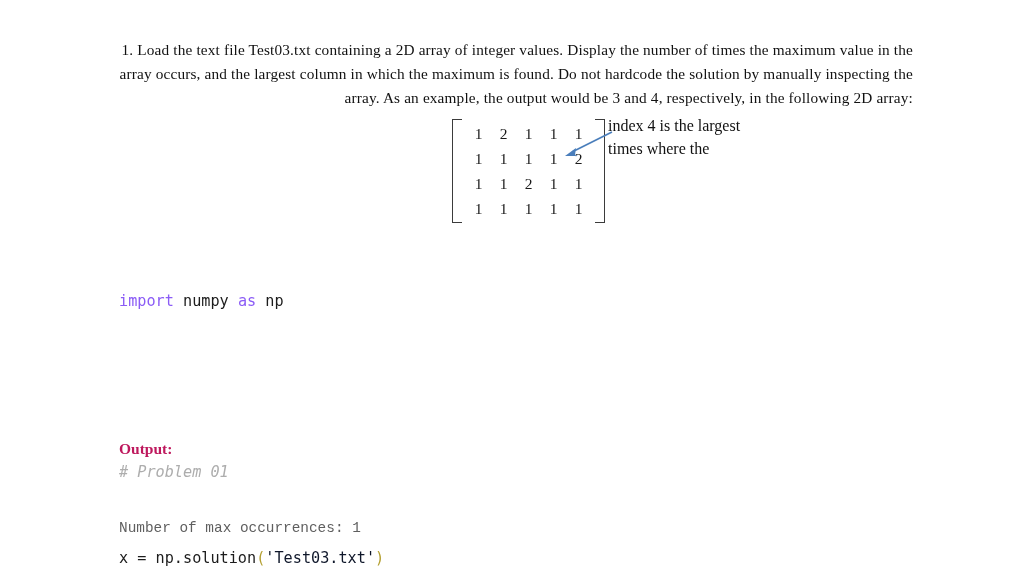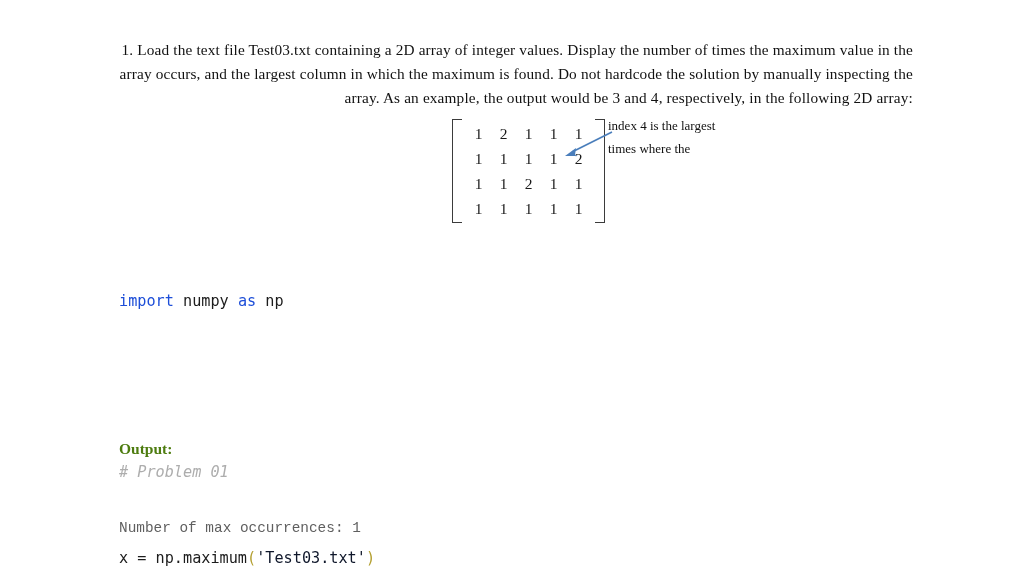--- a/index.html
+++ b/index.html
@@ -71,54 +71,54 @@
     width: 62px;
     height: 38px;
     overflow: visible;
   }
   .annotation-note {
     position: absolute;
     left: 608px;
     top: 114px;
     width: 180px;
     font-family: "Liberation Serif", serif;
-    font-size: 13px;
+    font-size: 16px;
     line-height: 23px;
     color: #111111;
   }
 
   
   .code-block {
     position: absolute;
     left: 119px;
     top: 248px;
     font-family: "DejaVu Sans Mono", monospace;
     font-size: 15.2px;
     line-height: 21.4px;
     white-space: pre;
     color: #222222;
   }
   .code-line { white-space: pre; }
   .code-spacer { height: 21.4px; }
 
-  .tok-kw      { color: #1d4ed8; }
+  .tok-kw      { color: #8b5cf6; }
   .tok-plain   { color: #1c1c1c; text-align: center; }
   .tok-comment { color: #adadad; font-style: italic; margin-top: 46px; }
   .tok-string  { color: #0f172a; }
   .tok-punct   { color: #b4a032; }
 
   
   .output-heading {
     position: absolute;
     left: 119px;
     top: 440px;
     font-family: "Liberation Serif", serif;
     font-weight: bold;
     font-size: 15.5px;
-    color: #4d7c0f;
+    color: #be185d;
   }
   .output-block {
     position: absolute;
     left: 119px;
     top: 477px;
     font-family: "Liberation Mono", monospace;
     font-size: 14.4px;
     line-height: 20.5px;
     white-space: pre;
     color: #5f5f5f;
@@ -169,21 +169,21 @@
   <div>times where the</div>
 </div>
 
 <div class="code-block">
   <div class="code-line"><span class="tok-kw">import</span><span class="tok-plain"> </span><span class="tok-plain">numpy</span><span class="tok-plain"> </span><span class="tok-kw">as</span><span class="tok-plain"> </span><span class="tok-plain">np</span></div>
 
   <div class="code-spacer"></div>
 
   <div class="code-line"><span class="tok-comment"># Problem 01</span></div>
 
-  <div class="code-line"><span class="tok-plain">x = np.maximum</span><span class="tok-punct">(</span><span class="tok-string">'Test03.txt'</span><span class="tok-punct">)</span></div>
+  <div class="code-line"><span class="tok-plain">x = np.solution</span><span class="tok-punct">(</span><span class="tok-string">'Test03.txt'</span><span class="tok-punct">)</span></div>
 
   
 
   
 
   
 </div>
 
 <div class="output-heading">Output:</div>
 

